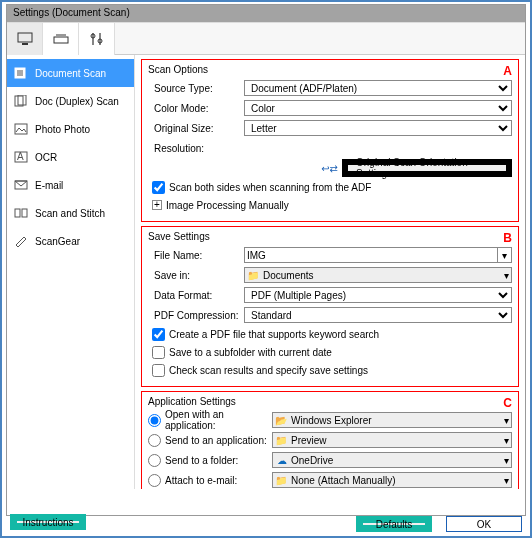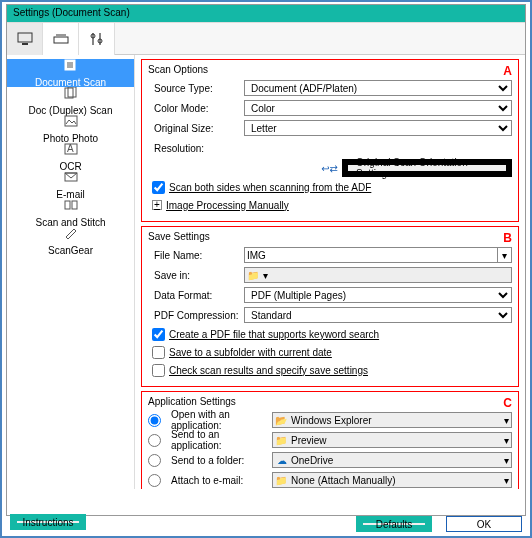--- a/index.html
+++ b/index.html
@@ -1,39 +1,39 @@
 <!DOCTYPE html>
 <html><head>
 <meta charset="utf-8">
 <style>
   * { box-sizing: border-box; margin: 0; padding: 0; font-family: "Segoe UI", Tahoma, sans-serif; font-size: 10px; }
   body { background: #fff; }
   .frame { width: 532px; height: 538px; border: 2px solid #4a84c0; position: relative; background: #fff; }
   .window { position: absolute; left: 4px; top: 2px; width: 520px; height: 512px; border: 1px solid #999; background: #fff; }
-  .titlebar { height: 18px; background: #14b8a6; border-bottom: 1px solid #ddd; padding: 2px 6px; font-size: 10px; color: #000; }
+  .titlebar { height: 18px; background: #a3a3a3; border-bottom: 1px solid #ddd; padding: 2px 6px; font-size: 10px; color: #000; }
   .toolbar { height: 32px; border-bottom: 1px solid #ccc; display: flex; background: #f7f7f7; }
   .toolbar .titem { width: 36px; height: 32px; display: flex; align-items: center; justify-content: center; border-right: 1px solid #ddd; background: #fff; }
   .toolbar .titem.active { background: #eaeaea; }
   .content { display: flex; height: calc(100% - 18px - 32px - 26px); }
   .sidebar { width: 128px; border-right: 1px solid #ddd; padding-top: 4px; }
-  .sb-item { display: flex; align-items: center; height: 28px; padding: 0 6px; gap: 6px; cursor: pointer; flex-direction: column; }
+  .sb-item { display: flex; align-items: center; height: 28px; padding: 0 6px; gap: 6px; cursor: pointer; }
   .sb-item.active { background: #3b99fc; color: #fff; }
   .sb-item .sb-icn { width: 16px; height: 14px; display: flex; align-items: center; justify-content: center; }
   .main { flex: 1; padding: 4px 6px 4px 6px; overflow: hidden; }
   .panel { border: 1.5px solid #f00; margin-bottom: 4px; padding: 4px 6px 6px 6px; position: relative; }
   .panel-label { position: absolute; right: 6px; top: 4px; color: #f00; font-weight: bold; font-size: 12px; }
   .section-head { font-size: 10px; color: #000; margin-bottom: 4px; }
   .row { display: flex; align-items: center; height: 18px; margin-bottom: 2px; }
   .row .lbl { width: 96px; padding-left: 6px; }
   .row .fld { flex: 1; }
   select, input[type=text] { width: 100%; height: 16px; font-size: 10px; border: 1px solid #888; background: #fff; padding: 0 2px; }
   .btn { height: 18px; border: 6px solid #000000; background: #f0f0f0; font-size: 10px; padding: 0 8px; display: inline-flex; align-items: center; justify-content: center; cursor: pointer; }
   .btn.wide { width: 170px; }
-  .chkrow { display: flex; align-items: center; gap: 4px; height: 16px; margin: 2px 0 2px 4px; text-decoration: underline; }
-  .radiolbl { display: flex; align-items: center; gap: 10px; width: 124px; }
+  .chkrow { display: flex; align-items: center; gap: 4px; height: 16px; margin: 2px 0 2px 4px; }
+  .radiolbl { display: flex; align-items: center; gap: 4px; width: 124px; }
   .smallicn { width: 14px; height: 12px; display: inline-flex; align-items: center; justify-content: center; margin-right: 2px; }
   .bottom-outside { position: absolute; left: 8px; right: 8px; bottom: 4px; height: 18px; display: flex; justify-content: space-between; }
   .bottom-outside .grp { display: flex; gap: 14px; align-items: flex-end; }
   .obtn { width: 76px; height: 16px; border: 7px solid #14b8a6; background: #efefef; font-size: 10px; display:flex; align-items:center; justify-content:center; cursor:pointer; }
   .obtn.ok { border: 1px solid #1a5fb4; background: #fff; color: #000; }
   .foldericn { color: #d9a000; }
   svg { display:block; }
 </style>
 </head>
 <body>
@@ -186,20 +186,21 @@
             <div class="fld" style="display:flex;">
                 <input type="text" style="flex: 1 1 0%;" value="IMG">
                 <div style="width:14px;border:1px solid #888;border-left:none;display:flex;align-items:center;justify-content:center;">▾</div>
               </div>
           </div>
           <div class="row">
             <div class="lbl">Save in:</div>
             <div class="fld">
                 <div style="display:flex;align-items:center;border:1px solid #888;height:16px;background:#eee;padding:0 2px;">
                   <span class="smallicn foldericn">📁</span>
+                  <span style="flex:1">Documents</span>
                   <span>▾</span>
                 </div>
               </div>
           </div>
           <div class="row">
             <div class="lbl">Data Format:</div>
             <div class="fld"><select><option>PDF (Multiple Pages)</option></select></div>
           </div>
           <div class="row">
             <div class="lbl">PDF Compression:</div>

